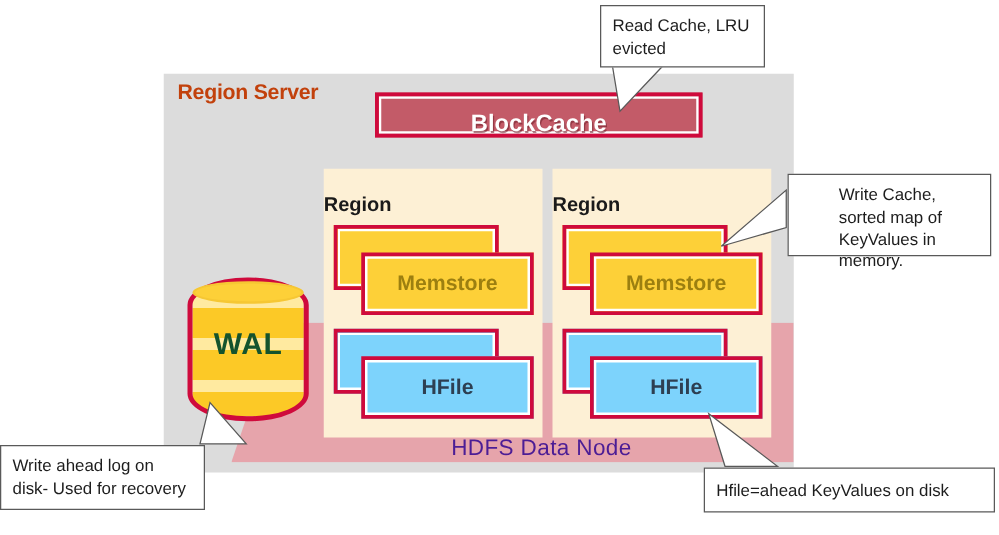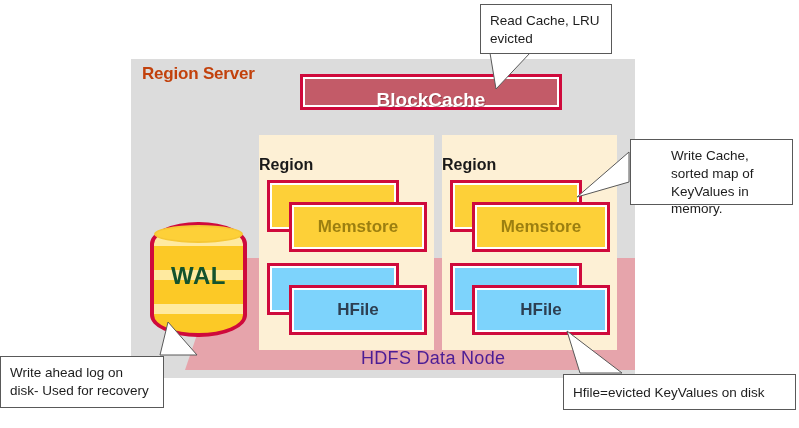--- a/index.html
+++ b/index.html
@@ -287,15 +287,15 @@
 
     <polygon points="580,373 622,373 567,331" fill="#ffffff" stroke="#595959" stroke-width="1"></polygon>
   </svg>
 
   <div class="callout callout-readcache">Read Cache, LRU evicted</div>
 
   <div class="callout callout-writecache">Write Cache, sorted map of KeyValues in memory.</div>
 
   <div class="callout callout-wal">Write ahead log on disk- Used for recovery</div>
 
-  <div class="callout callout-hfile">Hfile=evicted KeyValues on disk</div>
+  <div class="callout callout-hfile">Hfile=ahead KeyValues on disk</div>
 
 </div>
 
 </body></html>

